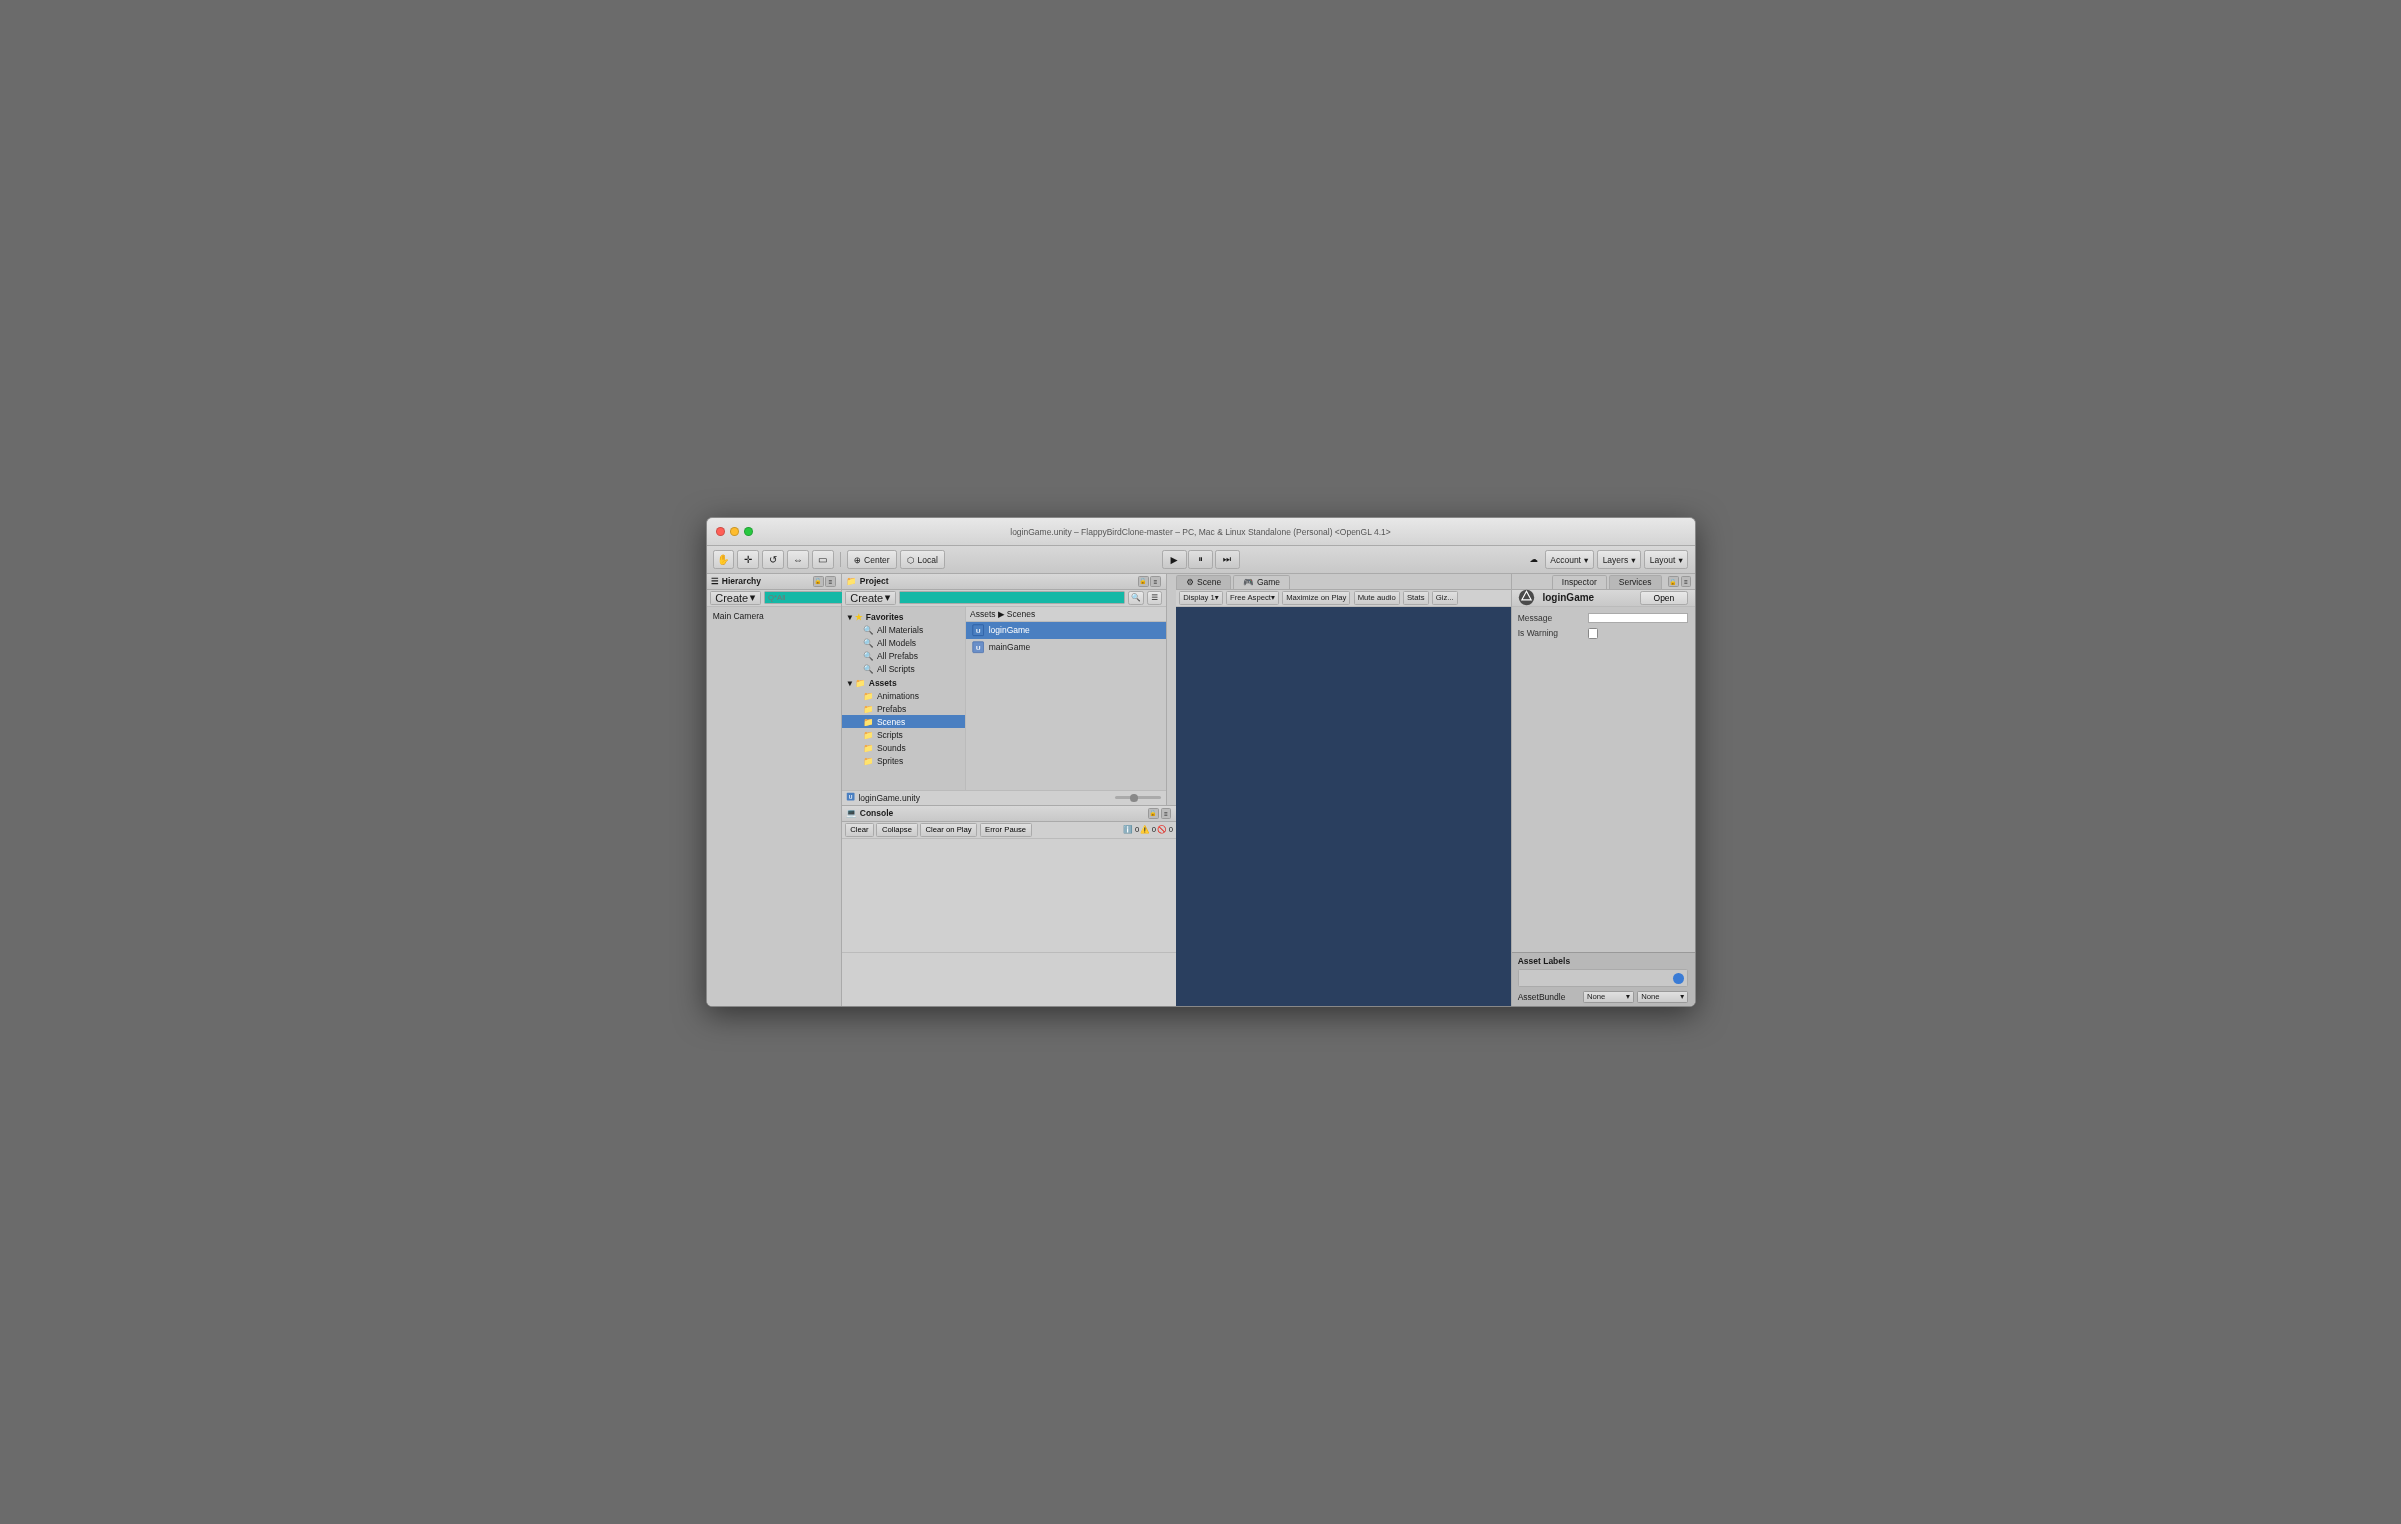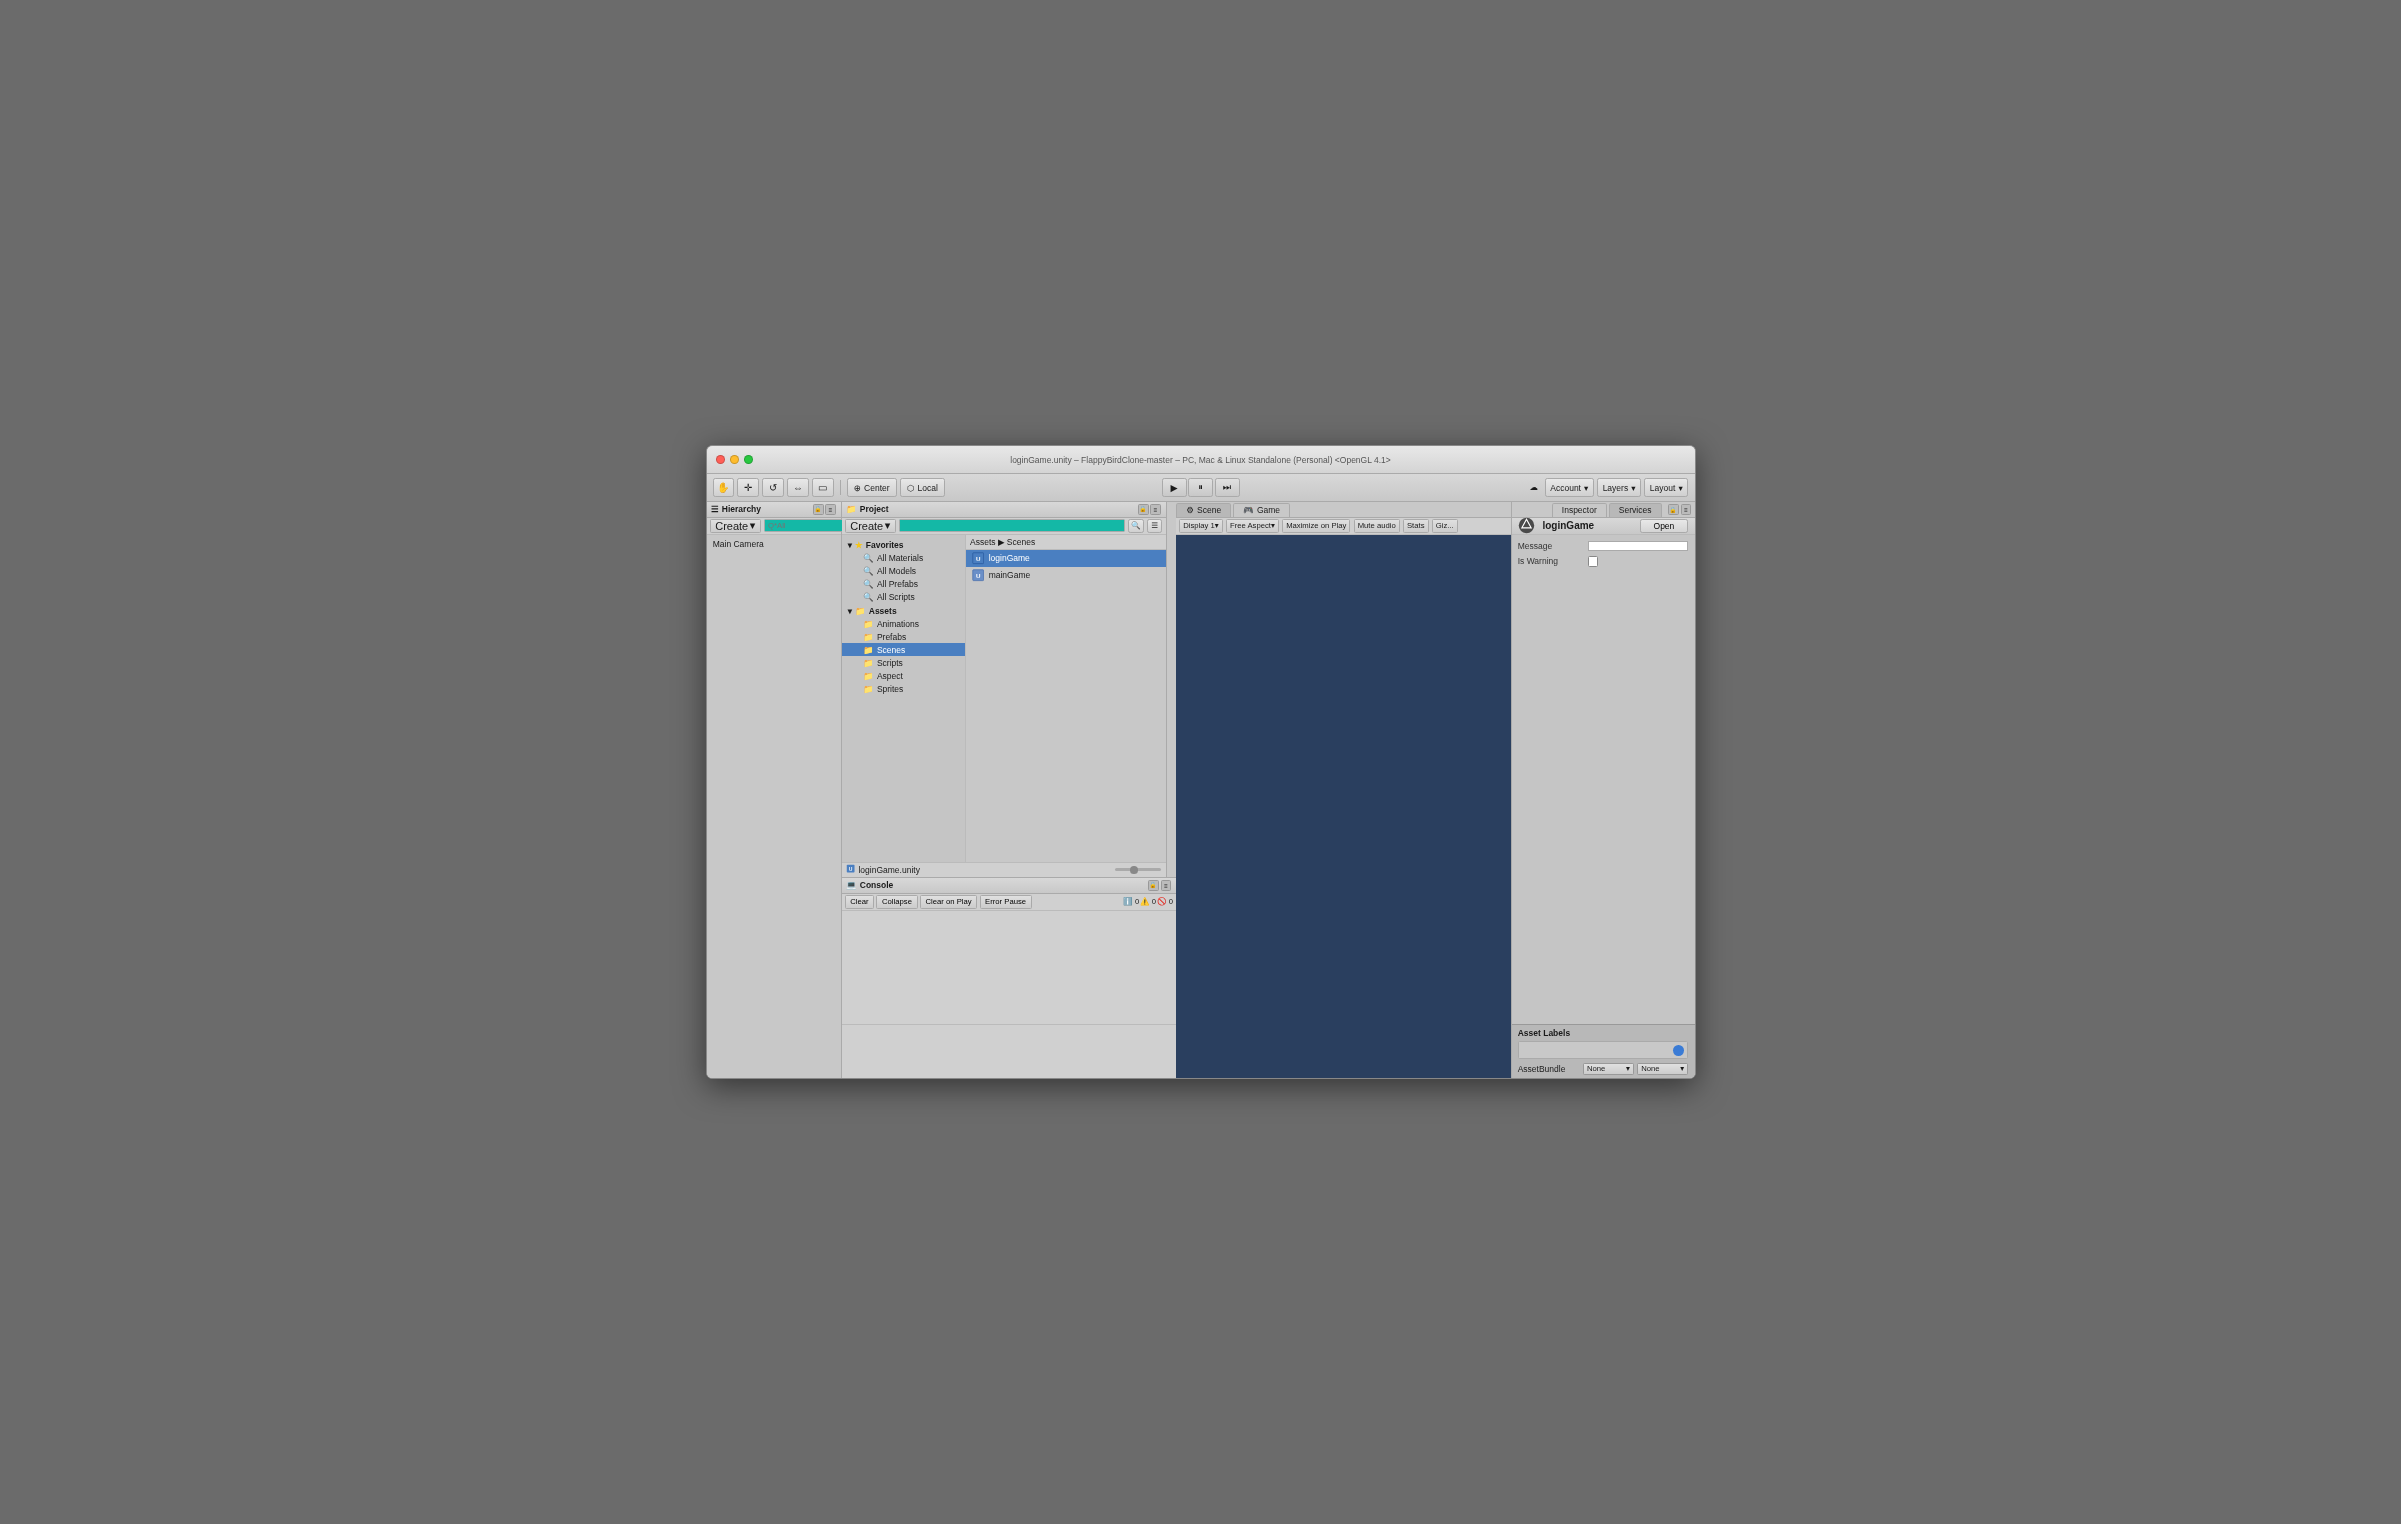--- a/index.html
+++ b/index.html
@@ -8,21 +8,21 @@
       font-family: -apple-system, BlinkMacSystemFont, "Helvetica Neue", Arial, sans-serif;
       font-size: 8.5px;
       color: #1a1a1a;
       display: flex;
       justify-content: center;
       align-items: center;
       min-height: 100vh;
     }
     .window {
       width: 990px;
-      height: 634px;
+      height: 490px;
       background: #c8c8c8;
       border-radius: 6.2px;
       overflow: hidden;
       border: 0.8px solid #888;
       box-shadow: 0 7.7px 31px rgba(0,0,0,0.5);
       display: flex;
       flex-direction: column;
     }
     .title-bar {
       height: 28px;
@@ -668,21 +668,21 @@
             <div class="tree-item indent-2 selected">
               <span>📁</span>
               <span>Scenes</span>
             </div>
             <div class="tree-item indent-2">
               <span>📁</span>
               <span>Scripts</span>
             </div>
             <div class="tree-item indent-2">
               <span>📁</span>
-              <span>Aspect</span>
+              <span>Sounds</span>
             </div>
             <div class="tree-item indent-2">
               <span>📁</span>
               <span>Sprites</span>
             </div>
           </div>
 
           <div class="project-files">
             <div class="breadcrumb-bar">
               <span>Assets ▶ Scenes</span>

